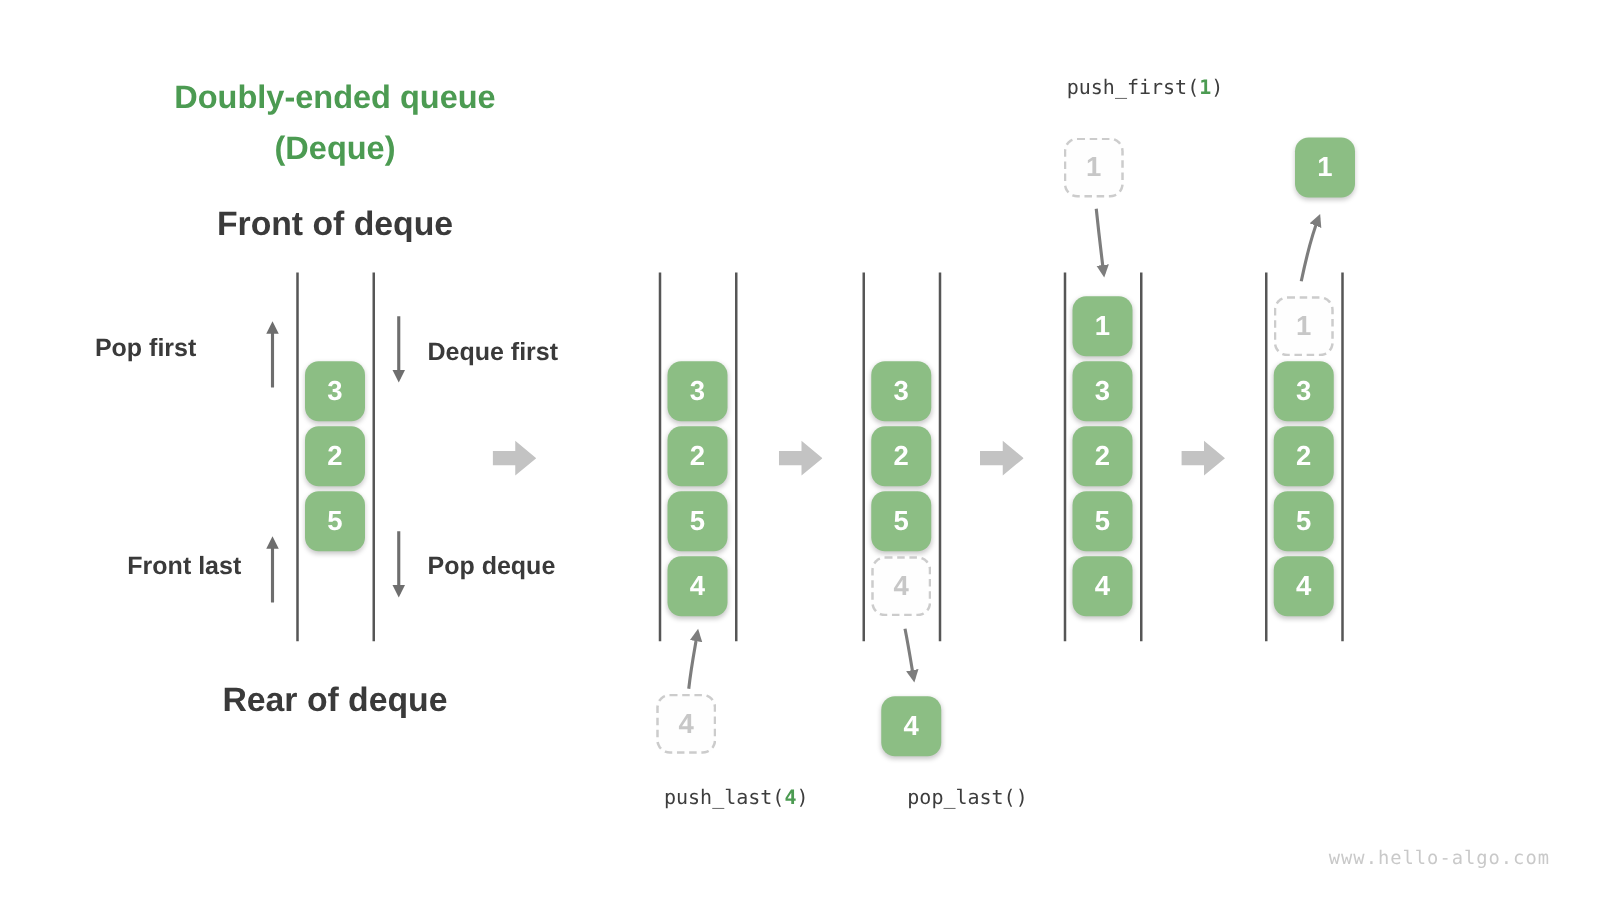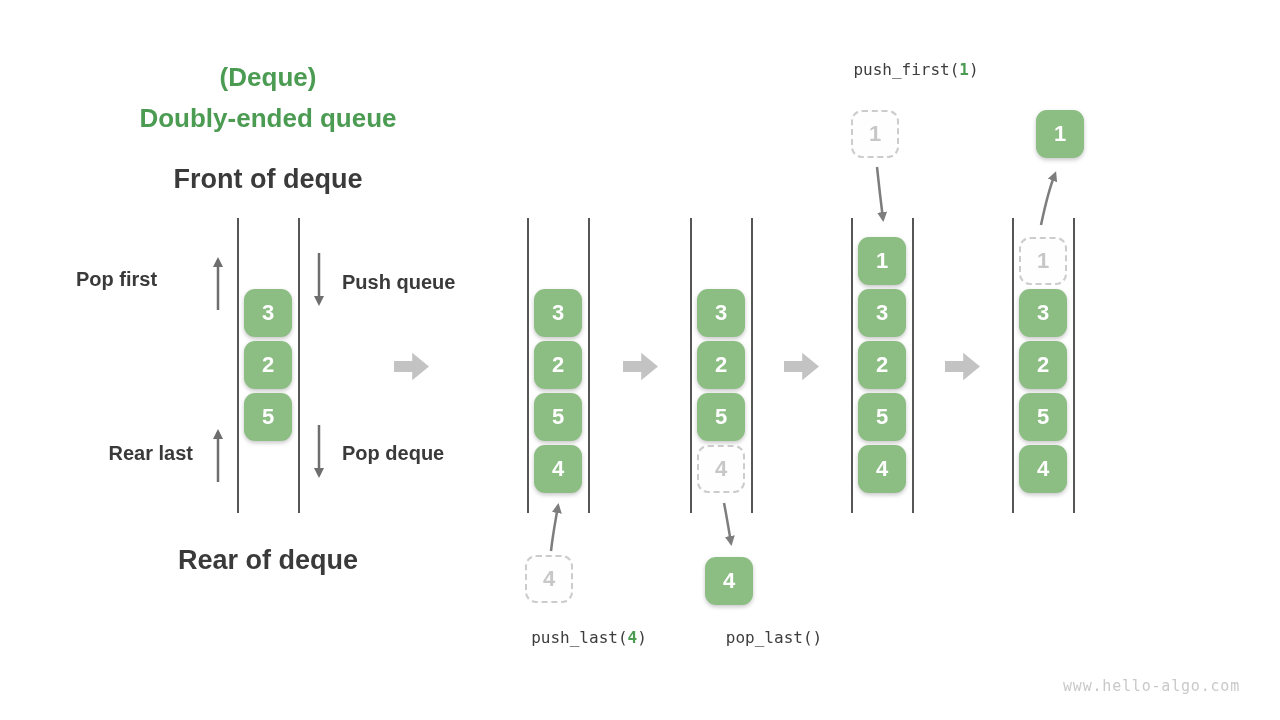--- a/index.html
+++ b/index.html
@@ -42,30 +42,30 @@
     clip-path:polygon(0 33%,52% 33%,52% 8%,100% 50%,52% 92%,52% 67%,0 67%);
   }
   .svg-overlay{position:absolute;left:0;top:0;pointer-events:none;}
 </style>
 </head>
 <body>
 
 <div class="canvas">
 
   <div class="title">
+    <div>Doubly-ended queue</div>
     <div>(Deque)</div>
-    <div>Doubly-ended queue</div>
   </div>
 
   <div class="big-label" style="left:118px;top:164px;width:300px">Front of deque</div>
   <div class="big-label" style="left:118px;top:545px;width:300px">Rear of deque</div>
 
   <div class="side-label" style="left:40px;top:268px;width:153px;text-align:center">Pop first</div>
-  <div class="side-label" style="left:342px;top:271px">Push queue</div>
-  <div class="side-label" style="left:40px;top:442px;width:153px;text-align:right">Rear last</div>
+  <div class="side-label" style="left:342px;top:271px">Deque first</div>
+  <div class="side-label" style="left:40px;top:442px;width:153px;text-align:right">Front last</div>
   <div class="side-label" style="left:342px;top:442px">Pop deque</div>
 
   <div class="code-label" style="left:916px;top:60px"><span>push_first(</span><span class="arg">1</span><span>)</span></div>
   <div class="code-label" style="left:589px;top:628px"><span>push_last(</span><span class="arg">4</span><span>)</span></div>
   <div class="code-label" style="left:774px;top:628px">pop_last()</div>
 
   <div class="vline" style="left:237px"></div>
   <div class="vline" style="left:298px"></div>
   <div class="vline" style="left:527px"></div>
   <div class="vline" style="left:588px"></div>

